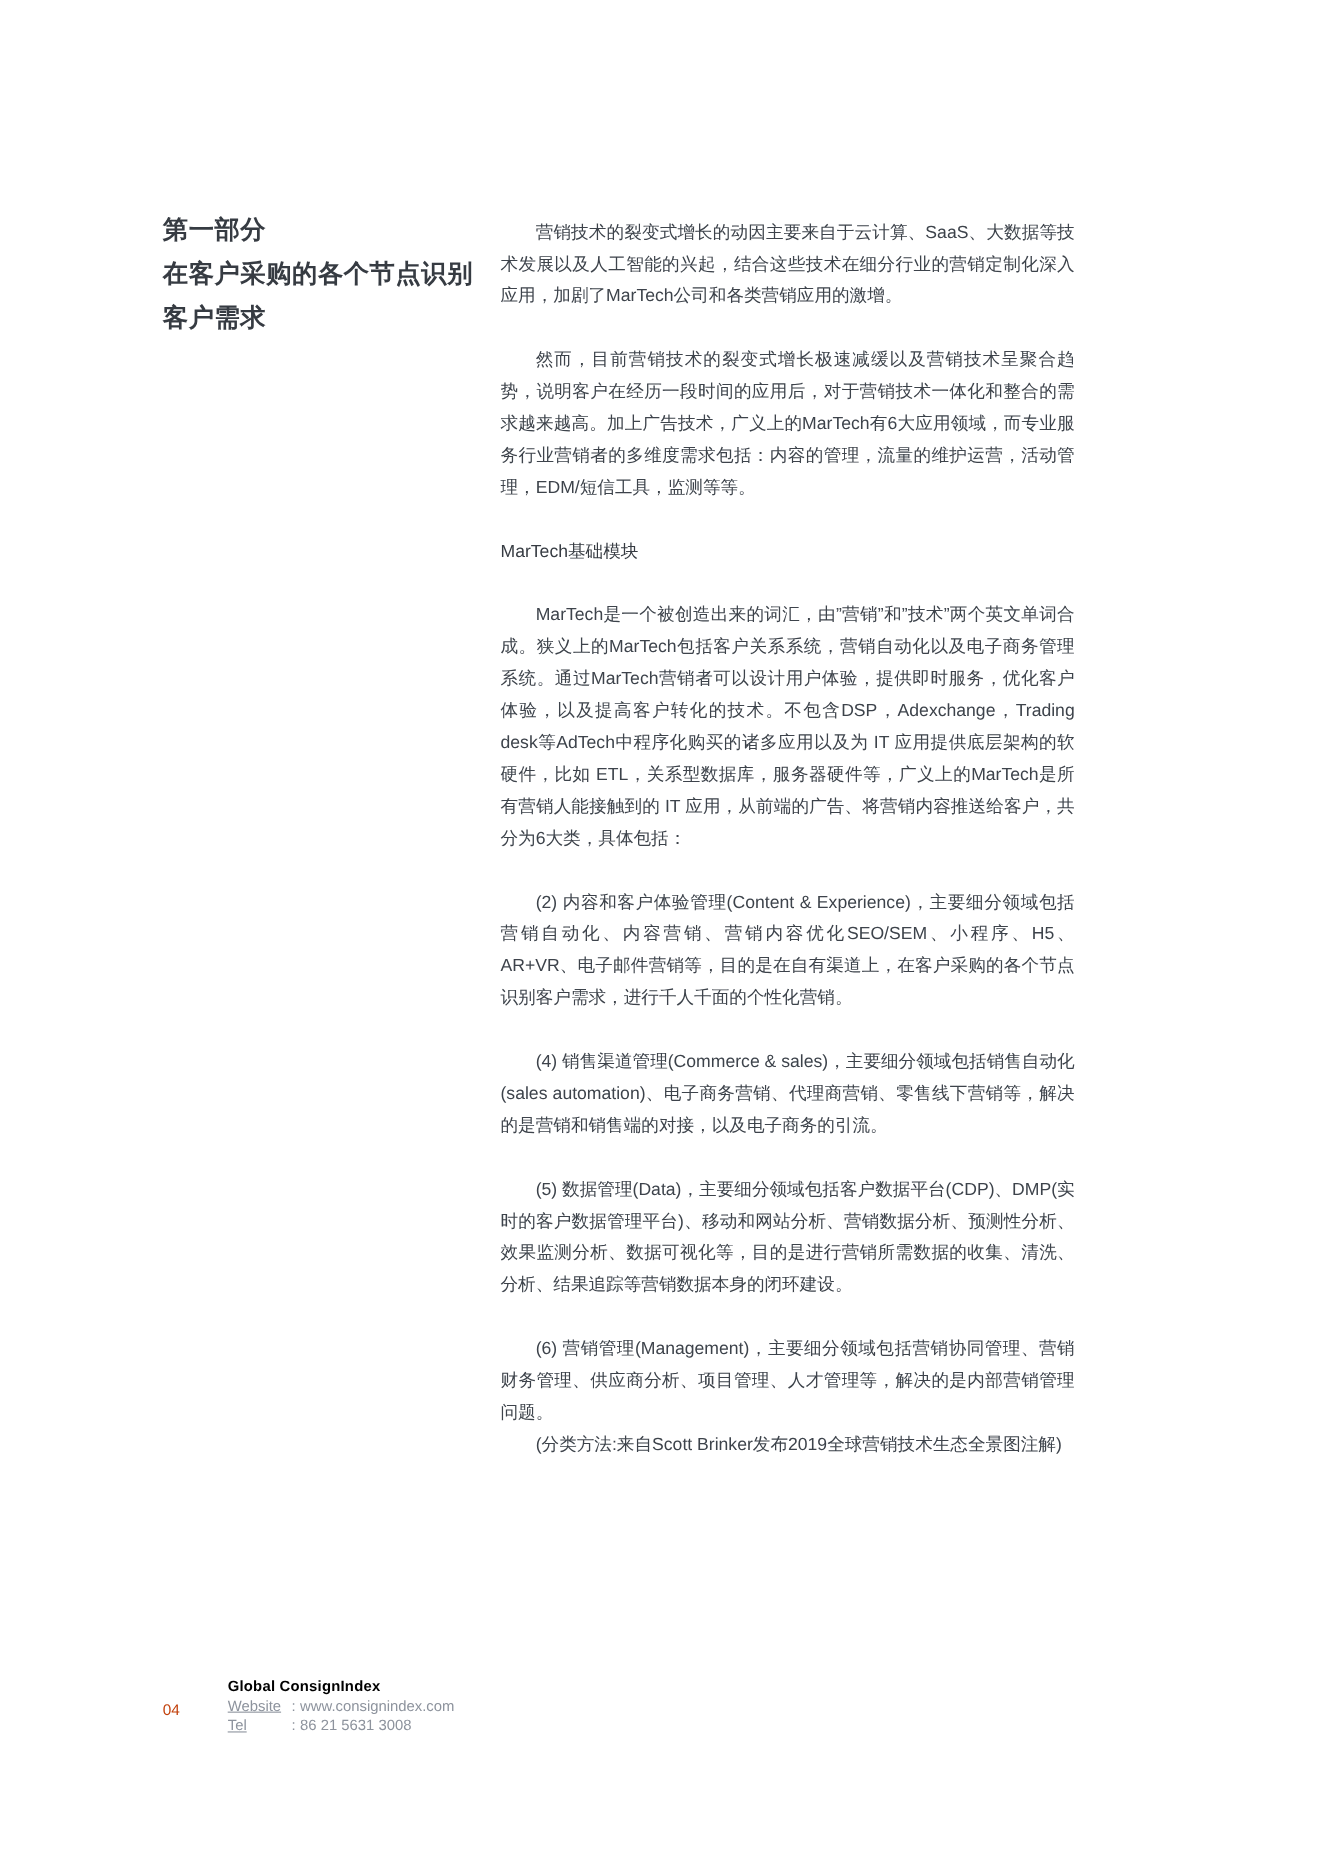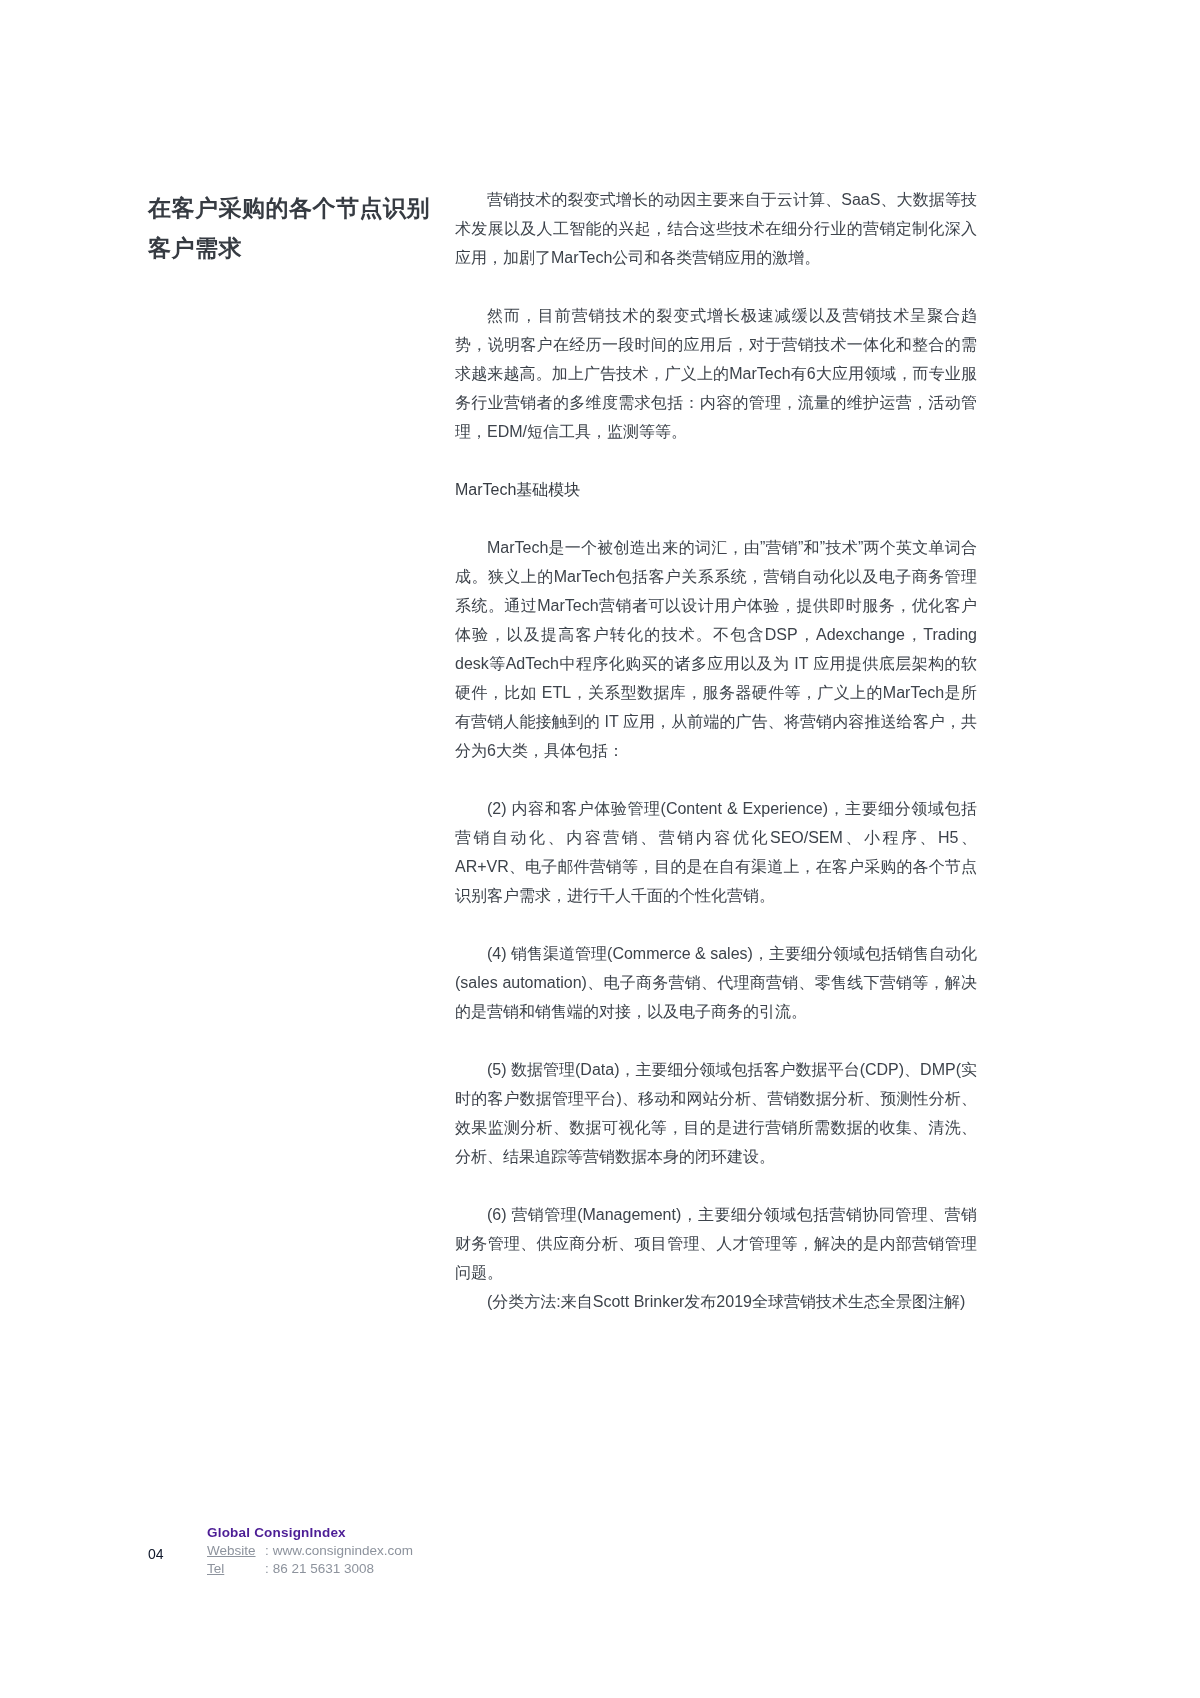--- a/index.html
+++ b/index.html
@@ -10,50 +10,51 @@
     font-family:"Liberation Sans", sans-serif;
     overflow:hidden;
   }
   .side-title {
     position:absolute; left:148px; top:188px; width:300px;
     color:#363b42; font-weight:bold;
     font-size:23px; line-height:40px;
     letter-spacing:0.5px;
   }
   .body-col {
-    position:absolute; left:455px; top:185px; width:522px;
+    position:absolute; left:455px; top:197px; width:522px;
     color:#3d434b;
     font-size:16px; line-height:29px;
     text-align:justify;
   }
   .body-col p { margin:0 0 29px 0; text-indent:2em; }
   .body-col h3.heading {
     margin:0 0 29px 0; font-size:16px; line-height:29px;
     font-weight:normal; text-indent:0; color:#363b42;
   }
   .body-col p.note { margin-top:-29px; }
   .footer { position:absolute; left:0; top:1524px; width:1200px; height:60px; }
   .page-num {
     position:absolute; left:148px; top:22px;
-    color:#0f172a; font-size:14px;
+    color:#c2410c; font-size:14px;
   }
   .brand-block {
     position:absolute; left:207px; top:0;
     color:#8d939d; font-size:13.5px; line-height:18px;
   }
-  .brand-block .brand { font-weight:bold; color:#4c1d95; letter-spacing:0.2px; }
+  .brand-block .brand { font-weight:bold; color:#000000; letter-spacing:0.2px; }
   .frow .flabel { display:inline-block; width:58px;text-decoration:underline; }
   .frow .fsep { display:inline-block; margin-right:4px; }
 </style>
 </head>
 <body>
 
 <div class="page">
 
   <div class="side-title">
+    <div>第一部分</div>
     <div>在客户采购的各个节点识别客户需求</div>
   </div>
 
   <div class="body-col" id="blocks">
       <p class="para">营销技术的裂变式增长的动因主要来自于云计算、SaaS、大数据等技术发展以及人工智能的兴起，结合这些技术在细分行业的营销定制化深入应用，加剧了MarTech公司和各类营销应用的激增。</p>
       <p class="para">然而，目前营销技术的裂变式增长极速减缓以及营销技术呈聚合趋势，说明客户在经历一段时间的应用后，对于营销技术一体化和整合的需求越来越高。加上广告技术，广义上的MarTech有6大应用领域，而专业服务行业营销者的多维度需求包括：内容的管理，流量的维护运营，活动管理，EDM/短信工具，监测等等。</p>
       <h3 class="heading">MarTech基础模块</h3>
       <p class="para">MarTech是一个被创造出来的词汇，由”营销”和”技术”两个英文单词合成。狭义上的MarTech包括客户关系系统，营销自动化以及电子商务管理系统。通过MarTech营销者可以设计用户体验，提供即时服务，优化客户体验，以及提高客户转化的技术。不包含DSP，Adexchange，Trading desk等AdTech中程序化购买的诸多应用以及为 IT 应用提供底层架构的软硬件，比如 ETL，关系型数据库，服务器硬件等，广义上的MarTech是所有营销人能接触到的 IT 应用，从前端的广告、将营销内容推送给客户，共分为6大类，具体包括：</p>
       <p class="para">(2) 内容和客户体验管理(Content &amp; Experience)，主要细分领域包括营销自动化、内容营销、营销内容优化SEO/SEM、小程序、H5、AR+VR、电子邮件营销等，目的是在自有渠道上，在客户采购的各个节点识别客户需求，进行千人千面的个性化营销。</p>
       <p class="para">(4) 销售渠道管理(Commerce &amp; sales)，主要细分领域包括销售自动化(sales automation)、电子商务营销、代理商营销、零售线下营销等，解决的是营销和销售端的对接，以及电子商务的引流。</p>

